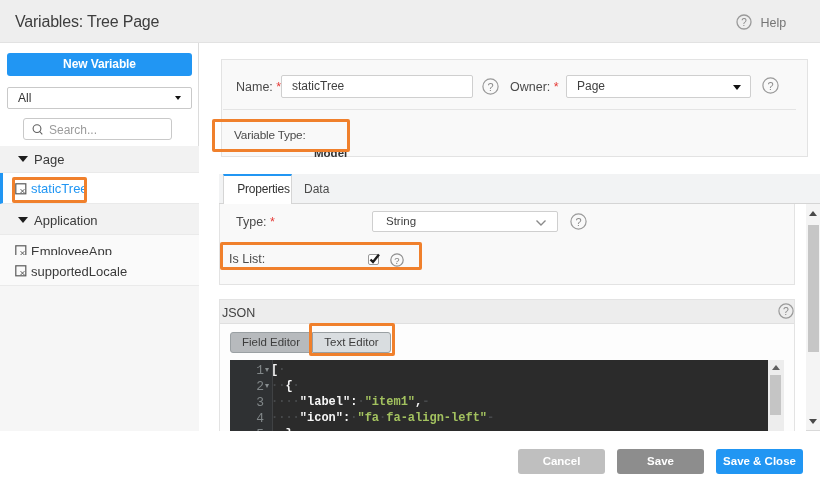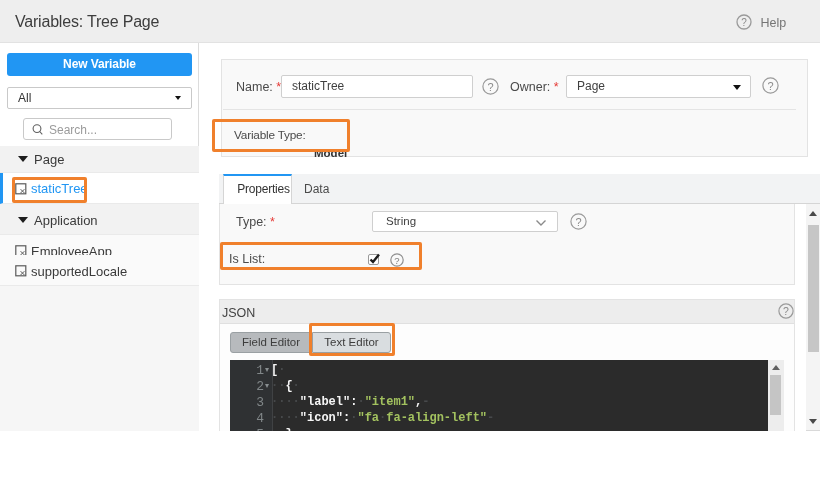--- a/index.html
+++ b/index.html
@@ -233,14 +233,19 @@
       </div>
     </div>
 
     <div id="msb" class="abs">
       <span class="up"></span>
       <span class="dn"></span>
       <span class="th"></span>
     </div>
   </div>
 
+  <div id="foot" class="abs">
+    <div class="fbtn" id="bcancel">Cancel</div>
+    <div class="fbtn" id="bsave">Save</div>
+    <div class="fbtn" id="bsc">Save &amp; Close</div>
+  </div>
 
 </div>
 
 </body></html>

